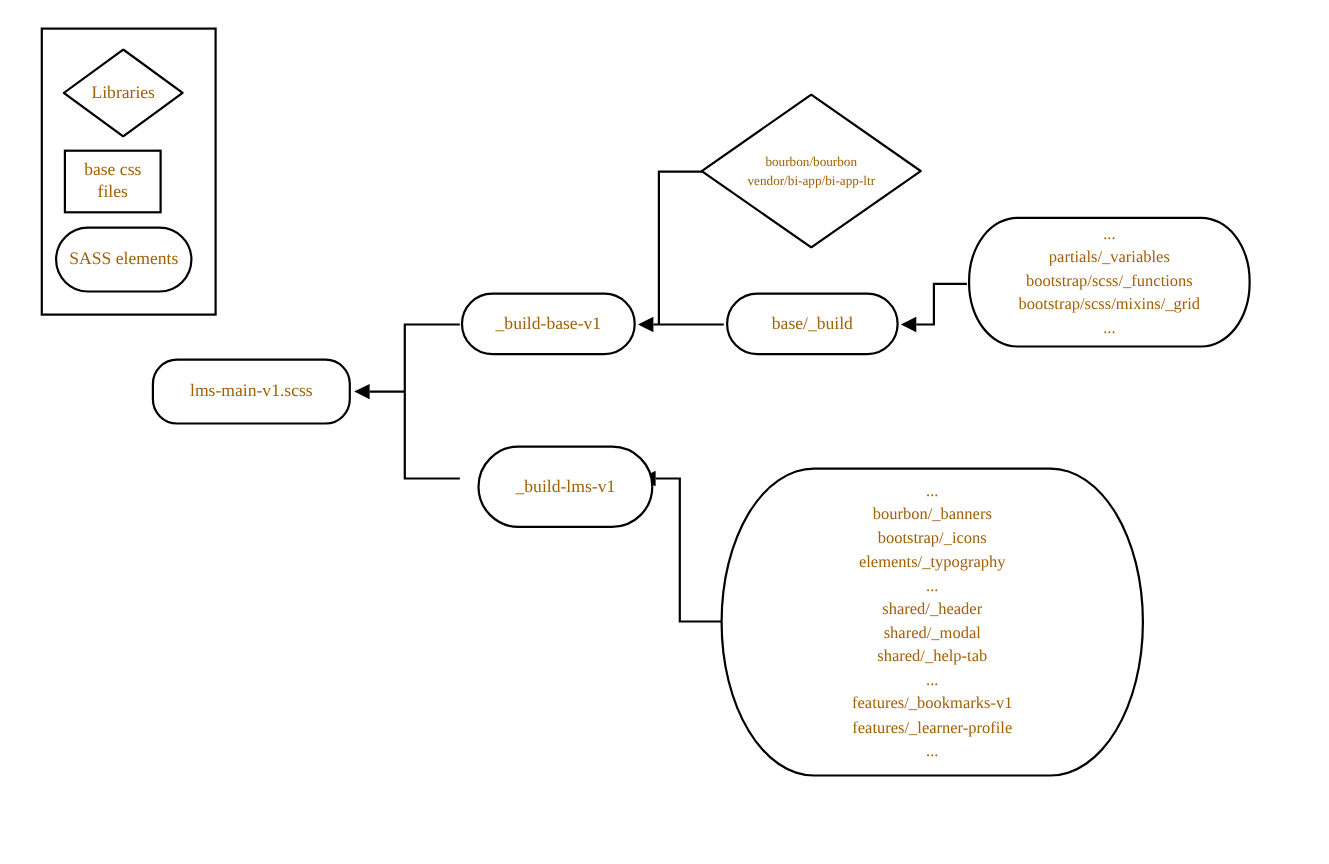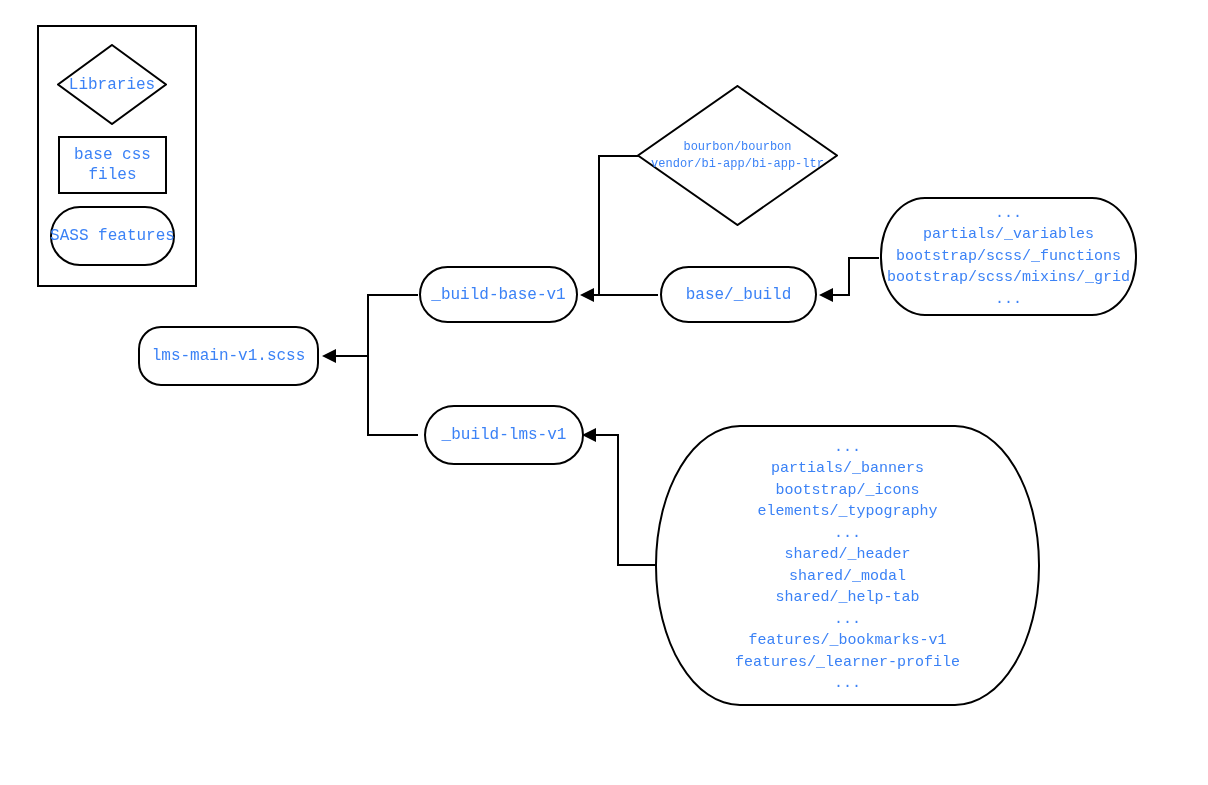--- a/index.html
+++ b/index.html
@@ -5,22 +5,22 @@
   html, body {
     margin: 0;
     padding: 0;
     background: #ffffff;
   }
   .canvas {
     position: relative;
     width: 1208px;
     height: 785px;
     background: #ffffff;
-    font-family: Liberation Mono, monospace;
-    color: #3b82f6;
+    font-family: Liberation Serif, serif;
+    color: #a16207;
     overflow: hidden;
   }
   .connectors {
     position: absolute;
     left: 0;
     top: 0;
     width: 1208px;
     height: 785px;
   }
   .node {
@@ -103,29 +103,29 @@
 
   <div class="node bordered legend-box" style="left:37px;top:25px;width:160px;height:262px;">
 
     <div class="node diamond" style="left:18px;top:17px;width:110px;height:81px;background:transparent;">
       <svg viewBox="0 0 110 81" preserveAspectRatio="none">
         <polygon points="55,1 109,40.5 55,80 1,40.5" fill="#ffffff" stroke="#000000" stroke-width="2"></polygon>
       </svg>
       <span class="label">Libraries</span>
     </div>
 
-    <div class="node bordered" style="left:19px;top:109px;width:109px;height:58px;">
+    <div class="node bordered" style="left:19px;top:109px;width:89px;height:58px;">
       <div class="label">
         <div>base css</div>
         <div>files</div>
       </div>
     </div>
 
     <div class="node bordered stadium" style="left:11px;top:179px;width:125px;height:60px;">
-      <span class="label">SASS features</span>
+      <span class="label">SASS elements</span>
     </div>
   </div>
 
   <div class="node diamond" style="left:637px;top:85px;width:201px;height:141px;">
     <svg viewBox="0 0 201 141" preserveAspectRatio="none">
       <polygon points="100.5,1 200,70.5 100.5,140 1,70.5" fill="#ffffff" stroke="#000000" stroke-width="2"></polygon>
     </svg>
     <div class="label label-small">
       <div>bourbon/bourbon</div>
       <div>vendor/bi-app/bi-app-ltr</div>
@@ -147,28 +147,28 @@
       <div>bootstrap/scss/_functions</div>
       <div>bootstrap/scss/mixins/_grid</div>
       <div>...</div>
     </div>
   </div>
 
   <div class="node bordered" style="left:138px;top:326px;width:181px;height:60px;border-radius:23px;">
     <span class="label">lms-main-v1.scss</span>
   </div>
 
-  <div class="node bordered stadium" style="left:424px;top:405px;width:160px;height:60px;">
+  <div class="node bordered stadium" style="left:434px;top:405px;width:160px;height:75px;">
     <span class="label">_build-lms-v1</span>
   </div>
 
   <div class="node bordered bubble-lg" style="left:655px;top:425px;width:385px;height:281px;">
     <div class="label label-list">
       <div>...</div>
-      <div>partials/_banners</div>
+      <div>bourbon/_banners</div>
       <div>bootstrap/_icons</div>
       <div>elements/_typography</div>
       <div>...</div>
       <div>shared/_header</div>
       <div>shared/_modal</div>
       <div>shared/_help-tab</div>
       <div>...</div>
       <div>features/_bookmarks-v1</div>
       <div>features/_learner-profile</div>
       <div>...</div>

